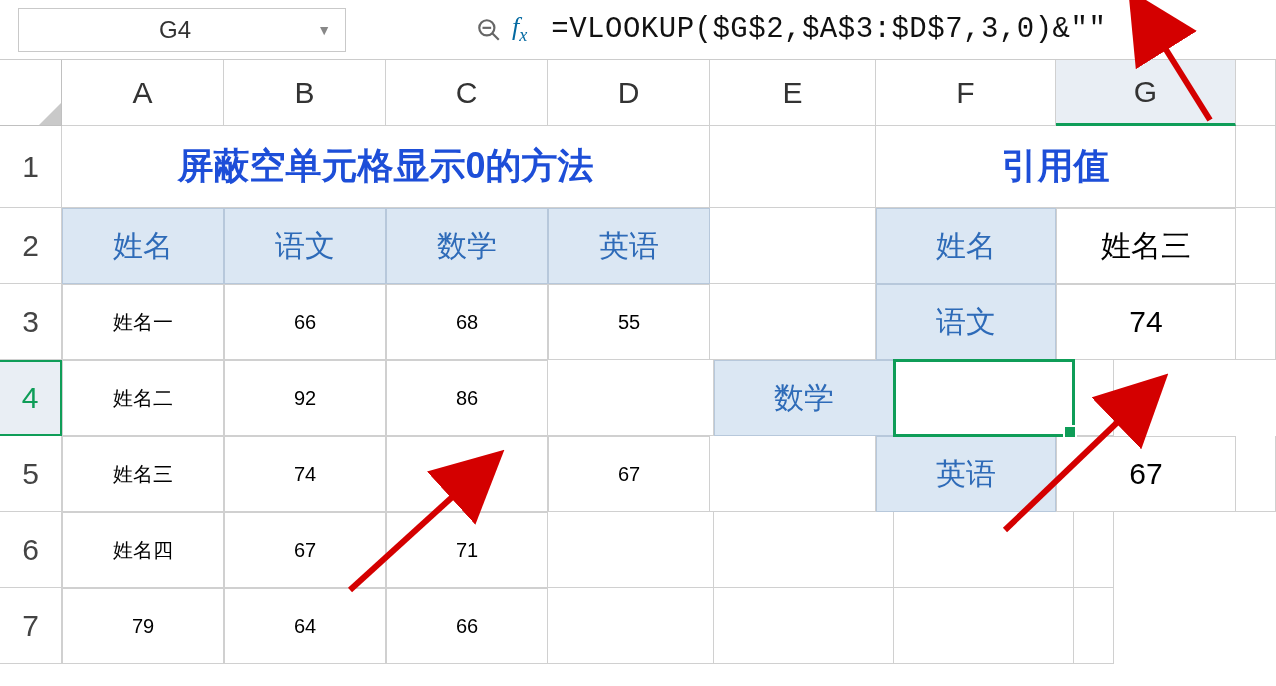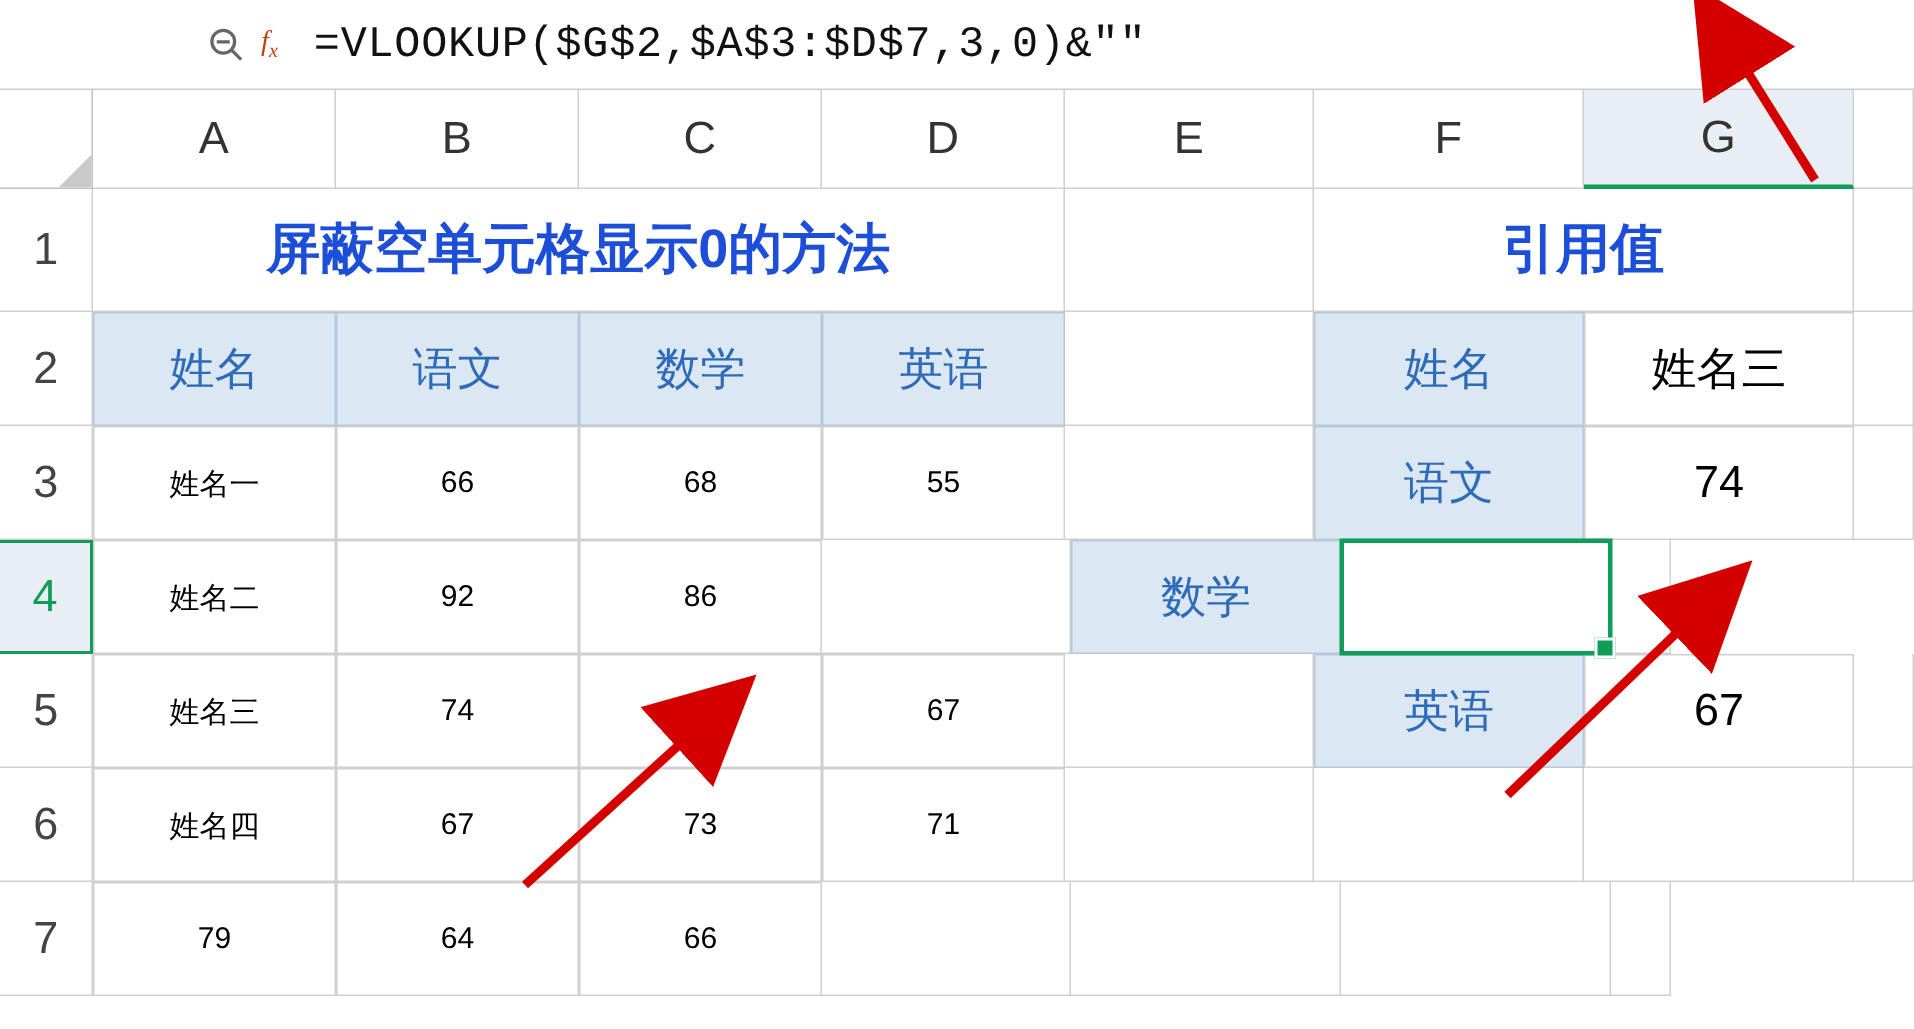--- a/index.html
+++ b/index.html
@@ -5,21 +5,21 @@
   * { box-sizing: border-box; margin: 0; padding: 0; }
   html, body { width: 1276px; height: 686px; font-family: "Microsoft YaHei", Arial, sans-serif; background: #fff; overflow: hidden; }
   
   
   .formula-bar { display: flex; align-items: center; height: 60px; border-bottom: 1px solid #ccc; padding: 8px 18px; gap: 10px; }
   .namebox { width: 328px; height: 44px; border: 1px solid #c9c9c9; display: flex; align-items: center; padding: 0 14px; font-size: 24px; color: #333; justify-content: space-between; background: #fff; }
   .namebox-text { flex: 1; text-align: center; font-family: Arial; }
   .namebox-arrow { color: #888; font-size: 14px; }
   .fx-group { display: flex; align-items: center; gap: 10px; margin-left: 120px; }
   .fx-icon { color: #555; font-size: 26px; display: inline-flex; align-items: center; justify-content: center; }
-  .fx-label { color: #c2410c; font-size: 19px; font-style: italic; font-family: "Times New Roman", serif; margin-right: 8px; }
+  .fx-label { color: #0369a1; font-size: 26px; font-style: italic; font-family: "Times New Roman", serif; margin-right: 8px; }
   .formula-input { flex: 1; height: 44px; border: none; font-size: 29px; font-family: "Courier New", monospace; color: #111; outline: none; padding-left: 6px; letter-spacing: 0.5px; }
   
   
   .grid { position: relative; }
   .row { display: flex; }
   .hdr, .rowhdr, .cell { border-right: 1px solid #d0d0d0; border-bottom: 1px solid #d0d0d0; display: flex; align-items: center; justify-content: center; font-size: 28px; }
   .corner { width: 62px; height: 66px; background: #fff; border-right: 1px solid #c0c0c0; border-bottom: 1px solid #c0c0c0; display: flex; align-items: flex-end; justify-content: flex-end; }
   .corner svg { width: 22px; height: 22px; }
   .hdr { background: #fff; height: 66px; color: #333; font-family: Arial; font-size: 30px; }
   .rowhdr { background: #fff; width: 62px; color: #444; font-family: Arial; font-size: 30px; }
@@ -58,20 +58,24 @@
   .row4-rowhdr { border-top: 2px solid #0f9d58; border-bottom: 2px solid #0f9d58; }
   
   
   .arrow { position: absolute; pointer-events: none; z-index: 50; }
   .arrow svg { overflow: visible; }
 </style>
 </head>
 <body>
 
 <div class="formula-bar">
+  <div class="namebox">
+    <span class="namebox-text">G4</span>
+    <span class="namebox-arrow">▼</span>
+  </div>
   <div class="fx-group">
     <span class="fx-icon">
       <svg width="26" height="26" viewBox="0 0 24 24" fill="none" stroke="#666" stroke-width="2">
         <circle cx="10" cy="10" r="7"></circle>
           <line x1="15" y1="15" x2="21" y2="21"></line>
           <line x1="6" y1="10" x2="14" y2="10"></line>
       </svg>
     </span>
     <span class="fx-label">f<span style="font-size:0.7em;vertical-align:sub;">x</span></span>
   </div>
@@ -148,21 +152,20 @@
     <div class="cell r5 col-E"></div>
     <div class="cell r5 col-F blue-hdr">英语</div>
     <div class="cell r5 col-G lookup-val data-cell">67</div>
     <div class="cell r5 col-over"></div>
   </div>
 
   <div class="row r6">
     <div class="rowhdr r6">6</div>
     <div class="cell r6 col-A data-cell">姓名四</div>
     <div class="cell r6 col-B data-cell">67</div>
-    <div class="cell r6 col-C data-cell">73</div>
     <div class="cell r6 col-D data-cell">71</div>
     <div class="cell r6 col-E"></div>
     <div class="cell r6 col-F"></div>
     <div class="cell r6 col-G"></div>
     <div class="cell r6 col-over"></div>
   </div>
 
   <div class="row r7">
     <div class="rowhdr r7">7</div>
     <div class="cell r7 col-B data-cell">79</div>

